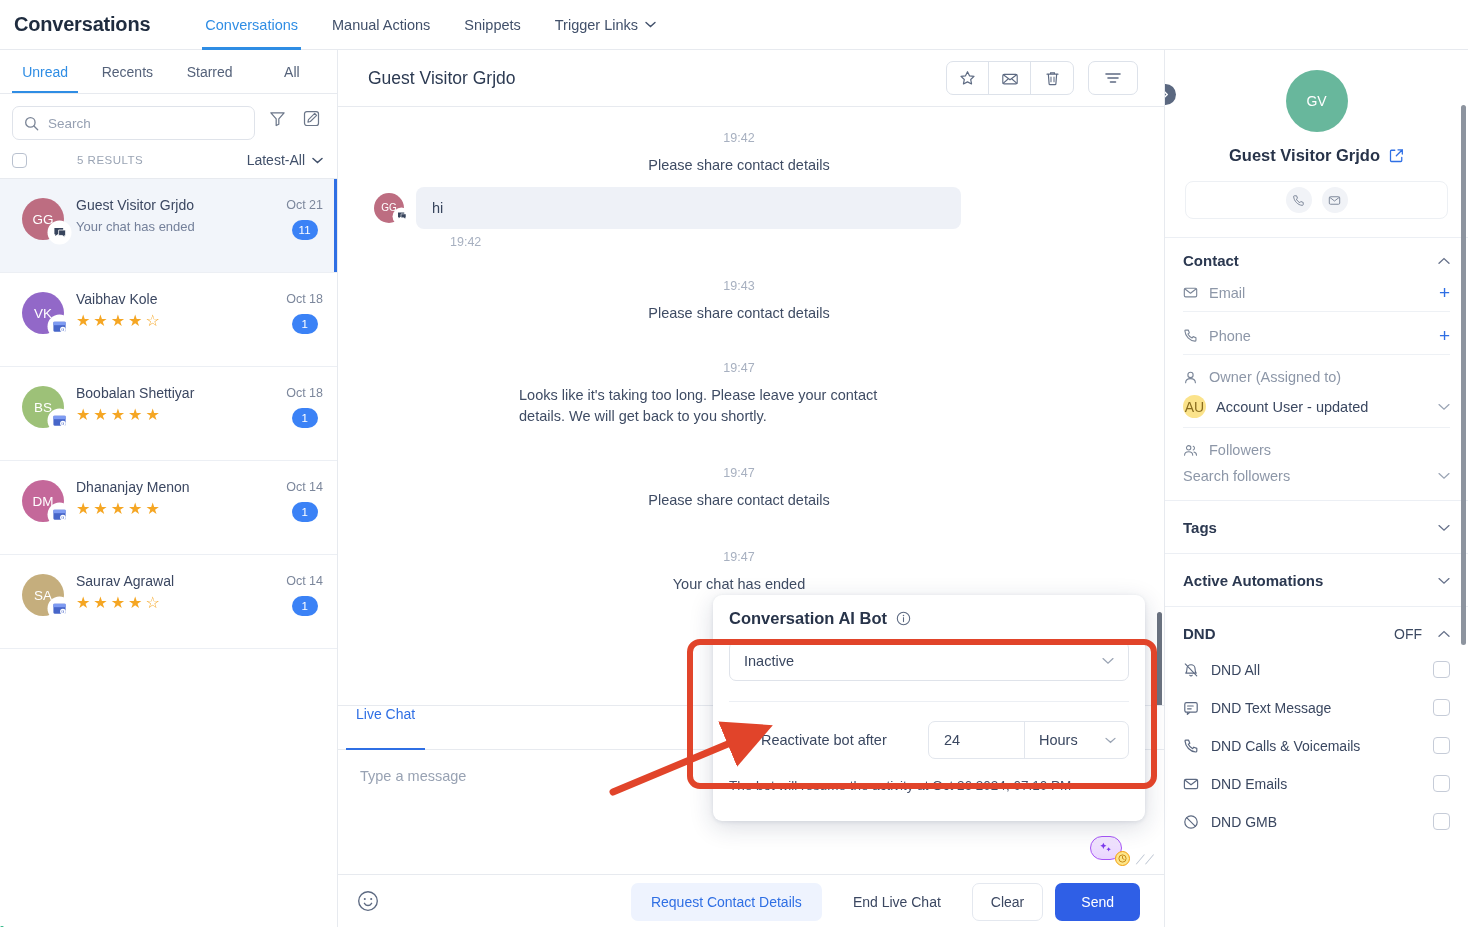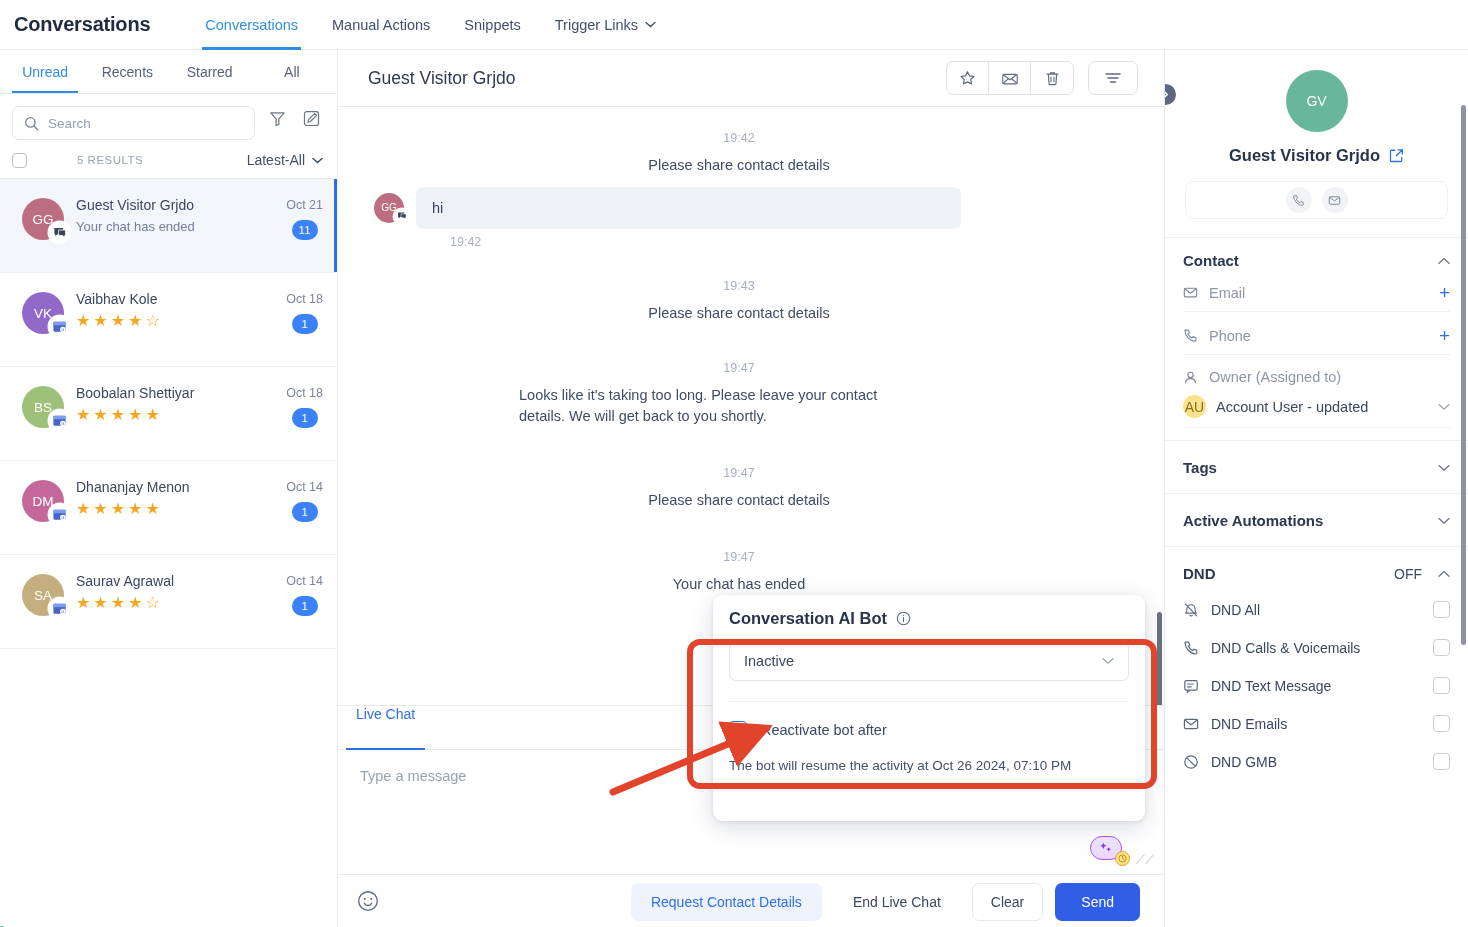--- a/index.html
+++ b/index.html
@@ -625,20 +625,31 @@
       </span>
     </div>
     <div class="ai-divider"></div>
     <div class="ai-reactivate">
       <div class="ai-check">
         <svg width="12" height="10" viewBox="0 0 12 10">
             <path d="M1.2 4.8L4.4 8 10.8 1.4" stroke="#2f6fe4" stroke-width="1.7" fill="none" stroke-linecap="round" stroke-linejoin="round"></path>
           </svg>
       </div>
       <div class="ai-reactivate-label">Reactivate bot after</div>
+      <div class="ai-num-group">
+        <div class="ai-num">24</div>
+        <div class="ai-unit">
+          <span>Hours</span>
+          <span>
+            <svg width="11" height="7" viewBox="0 0 11 7">
+                <path d="M1 1.4L5.5 5.3L10 1.4" stroke="#9aa4b4" stroke-width="1.25" fill="none" stroke-linecap="round"></path>
+              </svg>
+          </span>
+        </div>
+      </div>
     </div>
     <div class="ai-footnote">The bot will resume the activity at Oct 26 2024, 07:10 PM</div>
   </div>
 
   <div class="annot-box"></div>
   <svg class="annot-arrow" viewBox="0 0 170 80">
     <defs>
       <marker id="ah" markerWidth="7" markerHeight="7" refX="3" refY="3.5" orient="auto">
         <polygon points="0,0 7,3.5 0,7" fill="#e1442a"></polygon>
       </marker>
@@ -728,20 +739,40 @@
           </div>
           <span class="owner-name">Account User - updated</span>
           <span class="owner-chev">
             <svg width="12" height="8" viewBox="0 0 12 8">
                 <path d="M1 1.6L6 6.2L11 1.6" stroke="#9aa4b4" stroke-width="1.3" fill="none" stroke-linecap="round"></path>
               </svg>
           </span>
         </div>
       </div>
 
+      <div class="followers-block">
+        <div class="owner-head">
+          <span>
+            <svg width="15" height="15" viewBox="0 0 17 16">
+                <circle cx="6.4" cy="5" r="2.5" fill="none" stroke="#7b8698" stroke-width="1.2"></circle>
+                <path d="M1.8 13.4c0-2.6 2.1-4 4.6-4s4.6 1.4 4.6 4" fill="none" stroke="#7b8698" stroke-width="1.2" stroke-linecap="round"></path>
+                <path d="M11.6 3.1a2.4 2.4 0 010 4.4M12.4 9.8c1.7.4 2.9 1.6 2.9 3.6" fill="none" stroke="#7b8698" stroke-width="1.2" stroke-linecap="round"></path>
+              </svg>
+          </span>
+          <span>Followers</span>
+        </div>
+        <div class="followers-search">
+          <span>Search followers</span>
+          <span class="owner-chev">
+            <svg width="12" height="8" viewBox="0 0 12 8">
+                <path d="M1 1.6L6 6.2L11 1.6" stroke="#9aa4b4" stroke-width="1.3" fill="none" stroke-linecap="round"></path>
+              </svg>
+          </span>
+        </div>
+      </div>
     </div>
 
     <div class="sect" style="padding:18px 18px 17px">
       <div class="sect-head">
         <div class="sect-title">Tags</div>
         <span>
           <svg width="12" height="8" viewBox="0 0 12 8">
               <path d="M1 1.6L6 6.2L11 1.6" stroke="#66718a" stroke-width="1.35" fill="none" stroke-linecap="round"></path>
             </svg>
         </span>
@@ -780,42 +811,42 @@
               <path d="M2.4 2.1l12.2 12.6" stroke="#5d6a82" stroke-width="1.2" stroke-linecap="round"></path>
             </svg>
         </span>
         <span class="dnd-label">DND All</span>
         <span class="dnd-check"></span>
       </div>
 
       <div class="dnd-row">
         <span>
           <svg width="16" height="16" viewBox="0 0 16 16">
-              <path d="M3 2.2h2.6l1.2 3-1.5 1.1a9.4 9.4 0 004.4 4.4l1.1-1.5 3 1.2v2.6c0 .6-.5 1-1.1 1C7.2 13.6 2.4 8.8 2 2.9c0-.4.4-.7 1-.7z" fill="none" stroke="#5d6a82" stroke-width="1.2" stroke-linejoin="round"></path>
-            </svg>
-        </span>
-        <span class="dnd-label">DND Calls &amp; Voicemails</span>
-        <span class="dnd-check"></span>
-      </div>
-
-      <div class="dnd-row">
-        <span>
-          <svg width="16" height="16" viewBox="0 0 16 16">
               <rect x="1.8" y="2.6" width="12.4" height="9.6" rx="1.6" fill="none" stroke="#5d6a82" stroke-width="1.2"></rect>
               <path d="M4.6 6h5.6M4.6 8.8h3.6" stroke="#5d6a82" stroke-width="1.2" stroke-linecap="round"></path>
               <path d="M4.4 12.2v2.2l2.4-2.2" fill="none" stroke="#5d6a82" stroke-width="1.2" stroke-linejoin="round"></path>
             </svg>
         </span>
         <span class="dnd-label">DND Text Message</span>
         <span class="dnd-check"></span>
       </div>
 
       <div class="dnd-row">
         <span>
           <svg width="16" height="16" viewBox="0 0 16 16">
+              <path d="M3 2.2h2.6l1.2 3-1.5 1.1a9.4 9.4 0 004.4 4.4l1.1-1.5 3 1.2v2.6c0 .6-.5 1-1.1 1C7.2 13.6 2.4 8.8 2 2.9c0-.4.4-.7 1-.7z" fill="none" stroke="#5d6a82" stroke-width="1.2" stroke-linejoin="round"></path>
+            </svg>
+        </span>
+        <span class="dnd-label">DND Calls &amp; Voicemails</span>
+        <span class="dnd-check"></span>
+      </div>
+
+      <div class="dnd-row">
+        <span>
+          <svg width="16" height="16" viewBox="0 0 16 16">
               <rect x="1.4" y="3.4" width="13.2" height="9.2" rx="1.4" fill="none" stroke="#5d6a82" stroke-width="1.2"></rect>
               <path d="M1.8 4l6.2 4.8L14.2 4" fill="none" stroke="#5d6a82" stroke-width="1.2" stroke-linejoin="round"></path>
             </svg>
         </span>
         <span class="dnd-label">DND Emails</span>
         <span class="dnd-check"></span>
       </div>
 
       <div class="dnd-row">
         <span>

